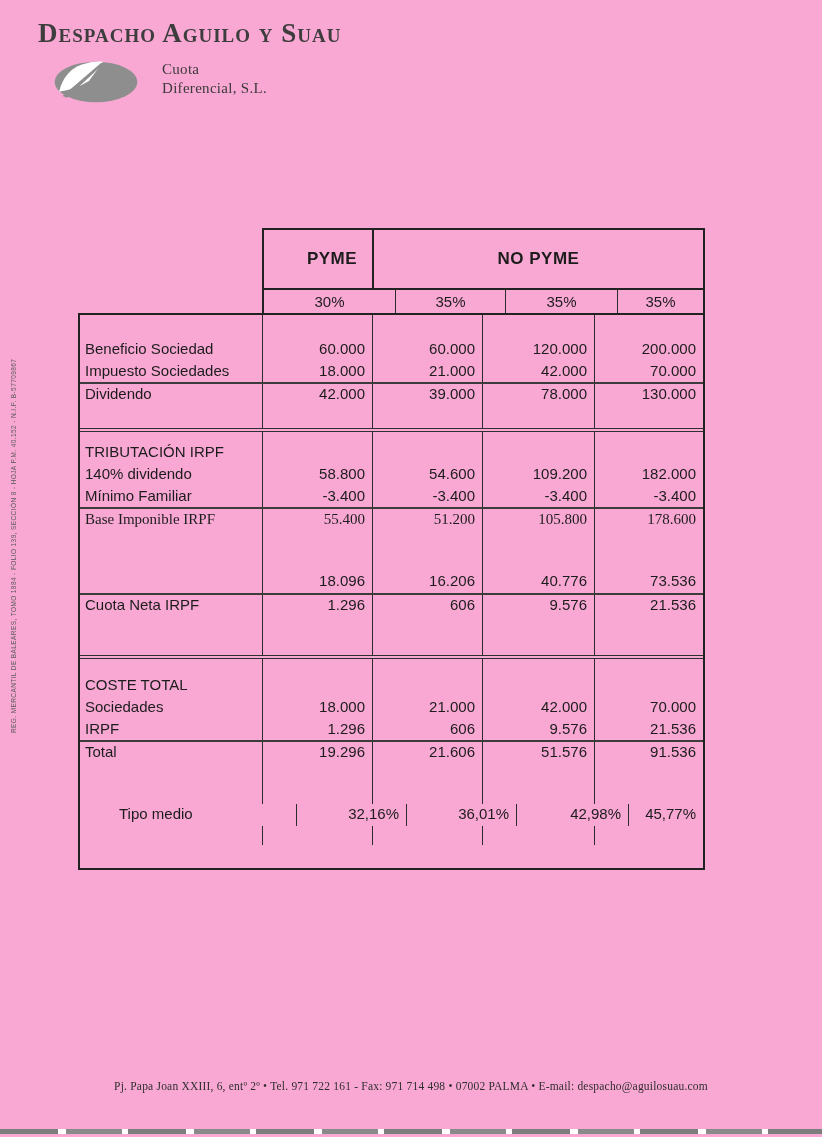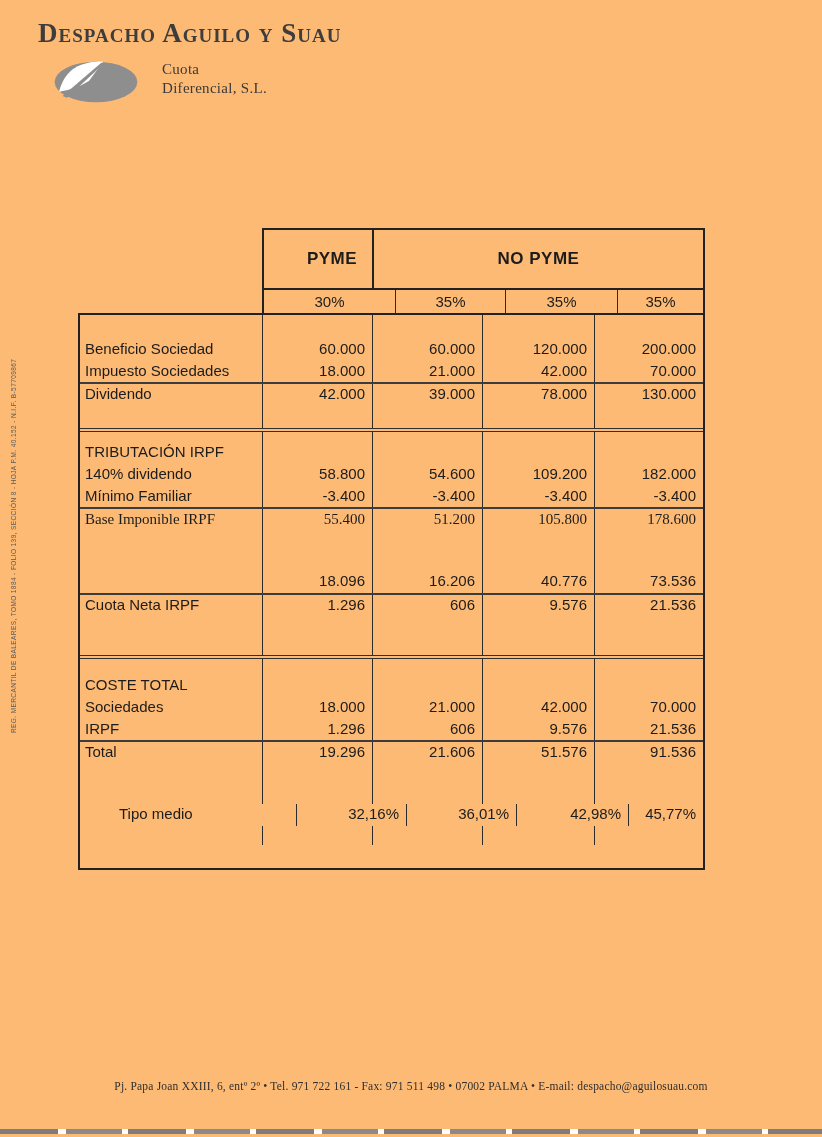--- a/index.html
+++ b/index.html
@@ -1,18 +1,18 @@
 <!DOCTYPE html>
 <html><head>
 <meta charset="utf-8">
 <style>
   * { margin:0; padding:0; }
   html,body { background:#e8e8e8; }
   .page {
-    position:relative; width:822px; height:1137px; background:#fdba74;
+    position:relative; width:822px; height:1137px; background:#f9a8d4;
     margin:0 auto; overflow:hidden;
     font-family:"Liberation Sans", sans-serif; color:#1c1c1c;
   }
   
   .firm-name {
     position:absolute; left:38px; top:18px;
     font-family:"Liberation Serif", serif;
     font-variant:small-caps; font-weight:bold;
     font-size:27px; letter-spacing:1px; color:#3d3d3d;
   }
@@ -266,17 +266,17 @@
       </div>
       <div class="trow" style="height: 19px;">
         <div class="cell label"></div>
         <div class="cell num c0"></div>
         <div class="cell num c1"></div>
         <div class="cell num c2"></div>
         <div class="cell num c3"></div>
       </div>
     </div>
 
-  <div class="footer">Pj. Papa Joan XXIII, 6, entº 2º  •  Tel. 971 722 161 - Fax: 971 511 498  •  07002 PALMA  •  E-mail: despacho@aguilosuau.com</div>
+  <div class="footer">Pj. Papa Joan XXIII, 6, entº 2º  •  Tel. 971 722 161 - Fax: 971 714 498  •  07002 PALMA  •  E-mail: despacho@aguilosuau.com</div>
 
   <div class="edge-bar"></div>
 
 </div>
 
 </body></html>

